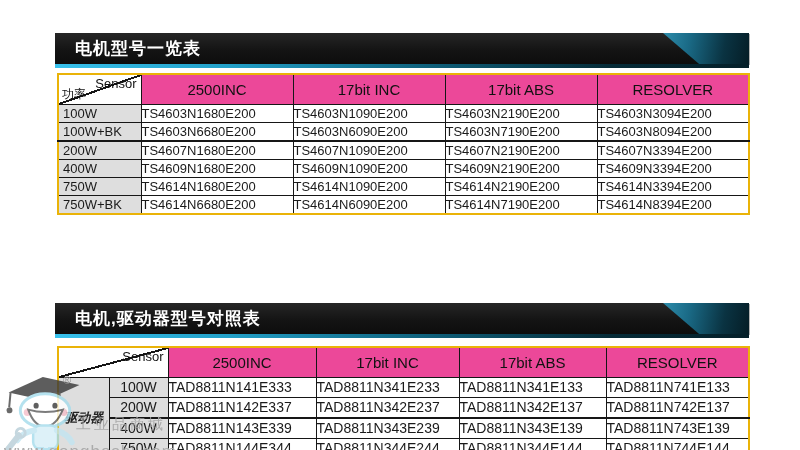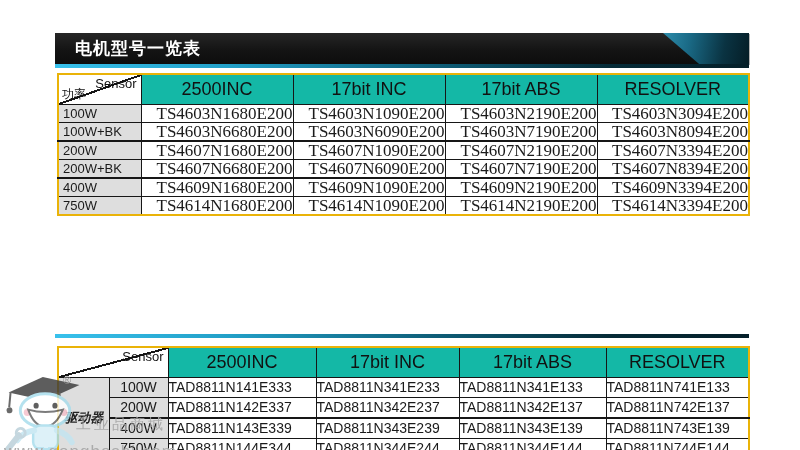--- a/index.html
+++ b/index.html
@@ -15,22 +15,22 @@
   .titlebar .bar-title{position:absolute;left:20px;top:0;line-height:31px;color:#ffffff;
             font-size:17px;font-weight:bold;letter-spacing:1px;z-index:2;}
   .cyanline{position:absolute;left:55px;width:694px;height:4px;
             background:linear-gradient(90deg,#38c1ec 0%,#22a0c8 25%,#0e5d77 55%,#062b37 80%,#05202a 100%);}
   
   table{border-collapse:collapse;table-layout:fixed;position:absolute;left:57px;background:#fff;}
   th,td{border:1px solid #161616;padding:0;font-weight:normal;overflow:hidden;white-space:nowrap;}
   table{border:2px solid #eab308;}
   .t1{width:691px;top:57px;}
   .t2{width:691px;top:330px;}
-  .col-h{background:#14b8a6;font-size:18px;text-align:center;height:29px;color:#111;}
-  .t1 td.model{font-size:17px;text-align:right;height:17px;line-height:17px;font-family:Liberation Serif, serif;}
+  .col-h{background:#ec4899;font-size:15px;text-align:center;height:29px;color:#111;}
+  .t1 td.model{font-size:13px;text-align:left;height:17px;line-height:17px;}
   .t2 td.model{font-size:14px;text-align:left;height:19px;line-height:19px;}
   .t1 th.rowlab{background:#dedede;font-size:13px;text-align:left;padding-left:4px;height:17px;line-height:17px;}
   .t2 th.rowlab{background:#dedede;font-size:14px;text-align:center;height:19px;line-height:19px;}
   .group-end th,.group-end td{border-bottom-width:2px;}
   .corner{position:relative;background:#ffffff;
           background-image:linear-gradient(to bottom right,transparent calc(50% - 1px),#161616 calc(50% - 1px),#161616 calc(50% + 1px),transparent calc(50% + 1px));}
   .corner .tr-label{position:absolute;top:1px;right:4px;font-size:13px;color:#111;}
   .corner .bl-label{position:absolute;bottom:1px;left:3px;font-size:12px;color:#111;}
   .groupcell{background:#dedede;text-align:center;font-size:13px;font-weight:bold;color:#222;font-style:italic;}
   
@@ -83,44 +83,48 @@
       <td class="model">TS4603N7190E200</td>
       <td class="model">TS4603N8094E200</td>
     </tr>
     <tr>
       <th class="rowlab">200W</th>
       <td class="model">TS4607N1680E200</td>
       <td class="model">TS4607N1090E200</td>
       <td class="model">TS4607N2190E200</td>
       <td class="model">TS4607N3394E200</td>
     </tr>
-    <tr class="group-end">
-      <th class="rowlab">200W+BK</th>
-      <td class="model">TS4607N6680E200</td>
-      <td class="model">TS4607N6090E200</td>
-      <td class="model">TS4607N7190E200</td>
-      <td class="model">TS4607N8394E200</td>
-    </tr>
     <tr>
       <th class="rowlab">400W</th>
       <td class="model">TS4609N1680E200</td>
       <td class="model">TS4609N1090E200</td>
       <td class="model">TS4609N2190E200</td>
       <td class="model">TS4609N3394E200</td>
     </tr>
     <tr>
       <th class="rowlab">750W</th>
       <td class="model">TS4614N1680E200</td>
       <td class="model">TS4614N1090E200</td>
       <td class="model">TS4614N2190E200</td>
       <td class="model">TS4614N3394E200</td>
     </tr>
+    <tr>
+      <th class="rowlab">750W+BK</th>
+      <td class="model">TS4614N6680E200</td>
+      <td class="model">TS4614N6090E200</td>
+      <td class="model">TS4614N7190E200</td>
+      <td class="model">TS4614N8394E200</td>
+    </tr>
   </tbody>
     </table>
 
+  <div class="titlebar" style="top:287px">
+    <span class="bar-title">电机,驱动器型号对照表</span>
+    <span class="swoosh"></span>
+  </div>
   <div class="cyanline" style="top:318px"></div>
 
   <table class="t2">
     <colgroup>
         <col style="width:51px">
         <col style="width:59px">
         <col style="width:148px">
         <col style="width:143px">
         <col style="width:147px">
         <col style="width:143px">

